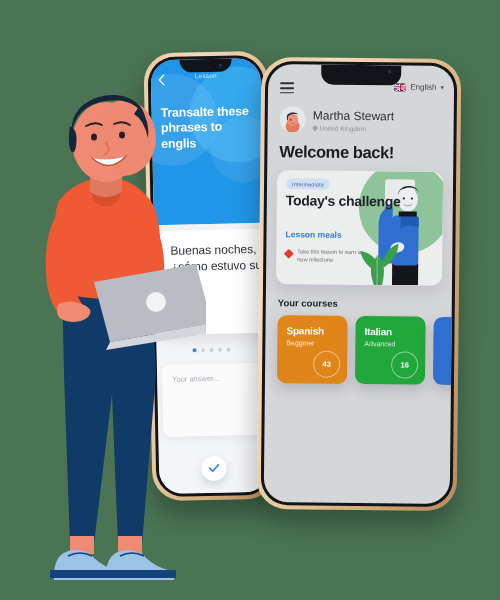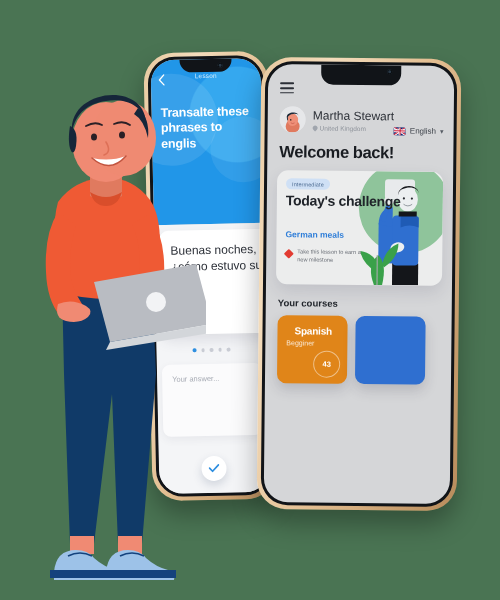--- a/index.html
+++ b/index.html
@@ -73,21 +73,21 @@
   }
 
   
   #phone-right{left:259px;top:58px;width:200px;height:452px;transform:rotate(.6deg);z-index:3;}
   #phone-right .notch{width:80px;height:20px;}
   #phone-right .screen{background:#d5d6d8;}
   .hm{position:absolute;inset:0;display:flex;flex-direction:column;}
   .hm-bar{height:36px;position:relative;flex:none;}
   .hamb{position:absolute;left:12px;top:18px;width:14px;}
   .hamb i{display:block;height:1.8px;background:#2b2f36;border-radius:2px;margin-bottom:3px;}
-  .lang{position:absolute;right:10px;top:17px;display:flex;align-items:center;gap:4px;font-size:8px;color:#3a3f47;margin-top:44px;}
+  .lang{position:absolute;right:10px;top:17px;display:flex;align-items:center;gap:4px;font-size:8px;color:#3a3f47;}
   .flag{width:12px;height:8px;border-radius:1.5px;overflow:hidden;position:relative;background:#0a2472;flex:none;}
   .flag .d1,.flag .d2{position:absolute;left:-20%;top:45%;width:140%;height:1.7px;background:#fff;}
   .flag .d1{transform:rotate(33deg);}.flag .d2{transform:rotate(-33deg);}
   .flag .r1,.flag .r2{position:absolute;left:-20%;top:46%;width:140%;height:1px;background:#c8102e;}
   .flag .r1{transform:rotate(33deg);}.flag .r2{transform:rotate(-33deg);}
   .flag .cv{position:absolute;left:0;right:0;top:2.8px;height:2.4px;background:#fff;}
   .flag .ch{position:absolute;top:0;bottom:0;left:4.8px;width:2.4px;background:#fff;}
   .flag .cv2{position:absolute;left:0;right:0;top:3.3px;height:1.4px;background:#c8102e;}
   .flag .ch2{position:absolute;top:0;bottom:0;left:5.3px;width:1.4px;background:#c8102e;}
   .chev{font-size:7px;color:#555b63;}
@@ -112,21 +112,21 @@
   }
   .ch-title{position:absolute;left:9px;top:23px;font-size:14px;font-weight:700;color:#20242a;line-height:1.13;letter-spacing:-.3px;}
   .ch-sub{position:absolute;left:9px;top:59px;font-size:8.5px;font-weight:700;color:#2f7ed8;}
   .ch-note{position:absolute;left:9px;top:78px;width:84px;display:flex;gap:5px;}
   .diamond{width:7px;height:7px;background:#e23b32;transform:rotate(45deg);border-radius:1px;flex:none;margin-top:2px;}
   .ch-note span{font-size:5.6px;color:#6a6f77;line-height:1.42;}
 
   .hm-courses{font-size:9.5px;font-weight:700;color:#23272d;padding:13px 0 0 12px;flex:none;}
   .crow{display:flex;gap:8px;padding:7px 0 0 12px;flex:none;}
   .ccard{width:70px;height:68px;border-radius:9px;position:relative;flex:none;box-shadow:0 6px 13px rgba(40,40,60,.18);}
-  .ccard .cn{position:absolute;left:9px;top:10px;font-size:10px;font-weight:700;color:#fff;letter-spacing:-.2px;margin-left:8px;}
+  .ccard .cn{position:absolute;left:9px;top:10px;font-size:10px;font-weight:700;color:#fff;letter-spacing:-.2px;}
   .ccard .cl{position:absolute;left:9px;top:24px;font-size:7px;color:rgba(255,255,255,.82);}
   .ring{position:absolute;right:7px;bottom:6px;width:25px;height:25px;border-radius:50%;
         border:1.3px solid rgba(255,255,255,.48);display:flex;align-items:center;justify-content:center;}
   .ring span{font-size:7.5px;color:#fff;font-weight:700;}
 
   
   #character{position:absolute;left:6px;top:74px;width:200px;height:510px;z-index:6;}
 </style>
 </head>
 <body style="background: rgb(74, 116, 83);">
@@ -251,37 +251,44 @@
               <path d="M42 40 h18 v5 h-18 z" fill="#14161a"></path>
               <ellipse cx="41" cy="76" rx="7" ry="5" fill="#eceff1" transform="rotate(-12 41 76)"></ellipse>
               <path d="M18 114 q-8 -20 4 -30 q9 8 4 30 Z" fill="#3aa14a"></path>
               <path d="M22 102 q-16 -9 -18 -22 q16 2 20 20 Z" fill="#3aa14a"></path>
               <path d="M28 96 q14 -10 14 -24 q-14 6 -16 22 Z" fill="#3aa14a"></path>
               <path d="M21 114 L21 84" stroke="#9aa8a0" stroke-width="1.3" fill="none"></path>
             </svg>
           </div>
           <div class="ch-badge">Intermediate</div>
           <div class="ch-title">Today's challenge</div>
-          <div class="ch-sub">German meals</div>
+          <div class="ch-sub">Lesson meals</div>
           <div class="ch-note">
             <i class="diamond"></i>
             <span>Take this lesson to earn a new milestone</span>
           </div>
         </div>
 
         <div class="hm-courses">Your courses</div>
 
         <div class="crow">
           <div class="ccard" style="background:#e08519">
             <span class="cn">Spanish</span>
             <span class="cl">Begginer</span>
             <span class="ring">
               <span>43</span>
             </span>
           </div>
+          <div class="ccard" style="background:#22a73b">
+            <span class="cn">Italian</span>
+            <span class="cl">Advanced</span>
+            <span class="ring">
+              <span>16</span>
+            </span>
+          </div>
           <div class="ccard" style="background:#2f6fd0">
             <span class="cn"></span>
             <span class="cl"></span>
           </div>
         </div>
       </div>
     </div>
   </div>
 
   <svg id="character" viewBox="0 0 200 510">

